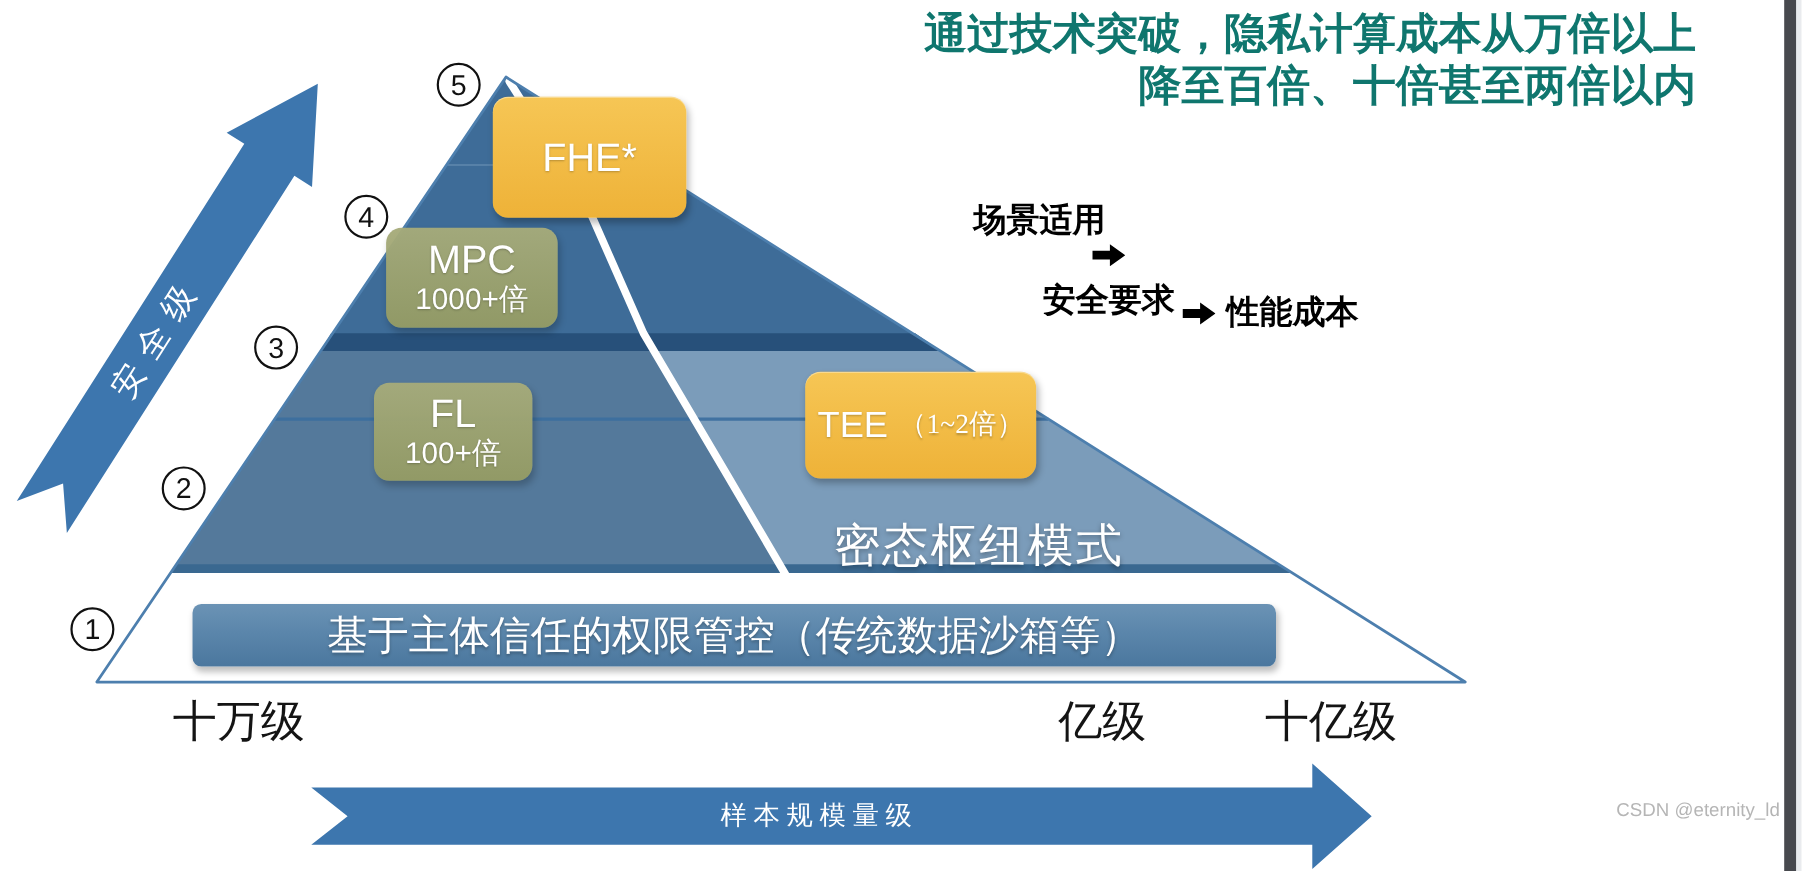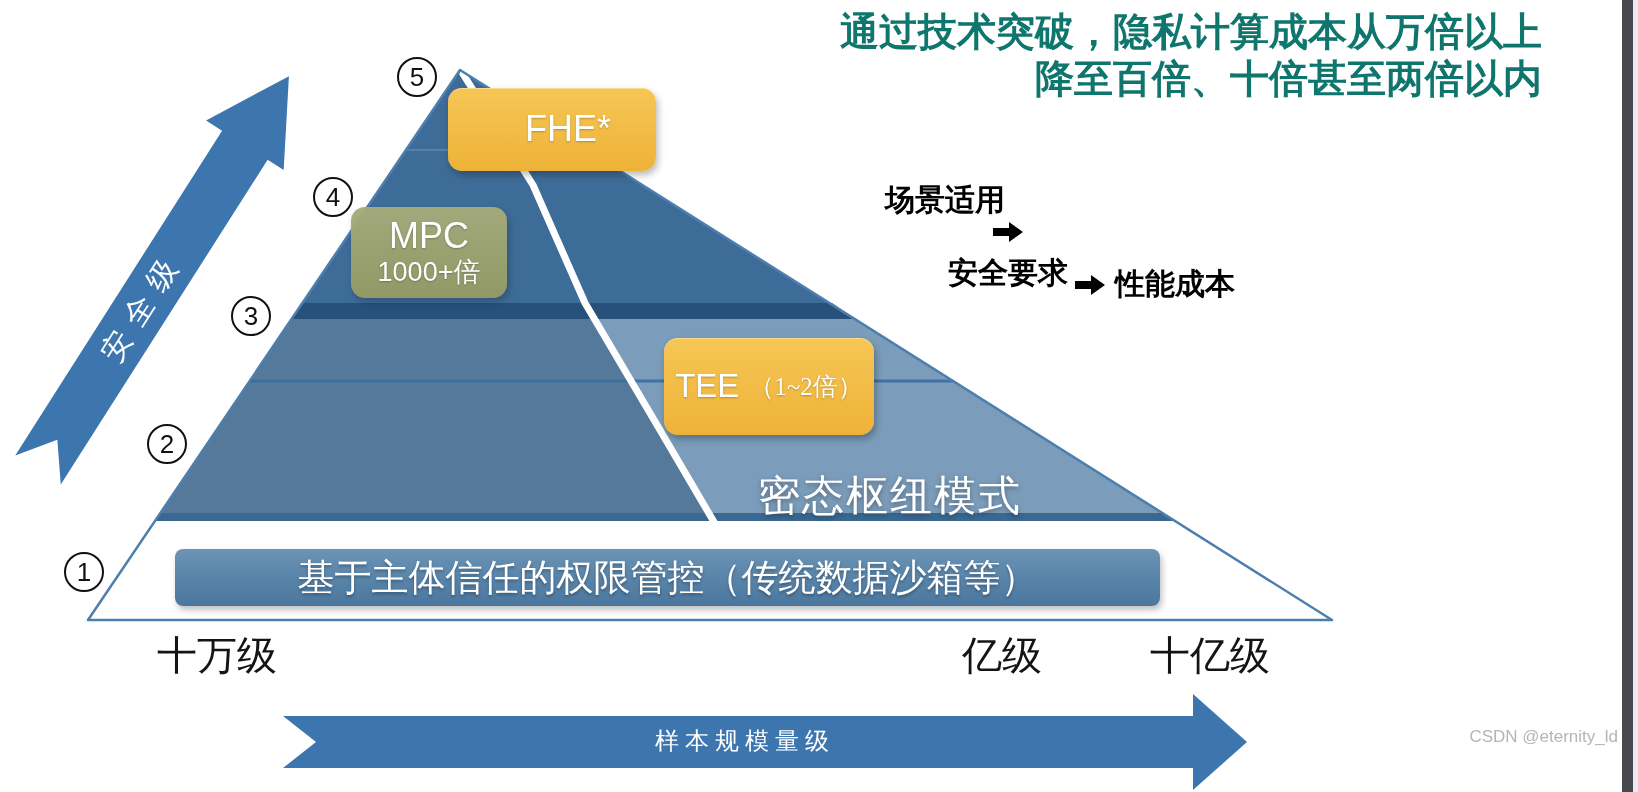--- a/index.html
+++ b/index.html
@@ -34,25 +34,25 @@
 
   
   .tech{position:absolute;border-radius:14px;color:#fff;display:flex;flex-direction:column;
         align-items:center;justify-content:center;text-align:center;}
   .tech.yellow{background:linear-gradient(180deg,#f6c655,#eeb238);
         box-shadow:2px 4px 7px rgba(0,0,0,.28), inset 0 1px 0 rgba(255,255,255,.35);}
   .tech.olive{background:linear-gradient(180deg,rgba(166,171,122,.96),rgba(148,155,100,.96));
         box-shadow:2px 4px 7px rgba(0,0,0,.22);}
   .tech .name{font-size:36px;line-height:1.12;text-shadow:0 1px 2px rgba(0,0,0,.25);}
   .tech .cost{font-size:27px;line-height:1.2;text-shadow:0 1px 2px rgba(0,0,0,.25);}
-  #box-fhe{left:448px;top:88px;width:176px;height:83px;padding-left:32px;}
+  #box-fhe{left:448px;top:88px;width:176px;height:110px;}
   #box-mpc{left:351px;top:207px;width:156px;height:91px;}
   #box-tecc{left:560px;top:202px;width:180px;height:96px;}
   #box-fl{left:340px;top:348px;width:144px;height:89px;}
-  #box-tee{left:664px;top:338px;width:210px;height:97px;flex-direction:row;}
+  #box-tee{left:732px;top:338px;width:210px;height:97px;flex-direction:row;}
   #box-tee .name{font-size:33px;}
   #box-tee .cost{font-size:25px;margin-left:10px;font-family:Liberation Serif, serif;}
 
   
   .mode{position:absolute;color:#fff;text-align:center;white-space:nowrap;
         text-shadow:0 2px 5px rgba(0,0,0,.35);letter-spacing:2px;}
   #mode-left{left:285px;top:450px;width:400px;font-size:46px;}
   #mode-right{left:690px;top:468px;width:400px;font-size:42px;}
 
   
@@ -151,20 +151,24 @@
     </div>
 
   <div id="box-fhe" class="tech yellow">
     <span class="name">FHE*</span>
 
   </div>
   <div id="box-mpc" class="tech olive">
     <span class="name">MPC</span>
     <span class="cost">1000+倍</span>
   </div>
+  <div id="box-fl" class="tech olive">
+    <span class="name">FL</span>
+    <span class="cost">100+倍</span>
+  </div>
   <div id="box-tee" class="tech yellow">
     <span class="name">TEE</span>
     <span class="cost">（1~2倍）</span>
   </div>
 
   <div id="mode-right" class="mode">密态枢纽模式</div>
 
   <div id="base-band" class="abs">
     <span class="txt">基于主体信任的权限管控（传统数据沙箱等）</span>
   </div>

